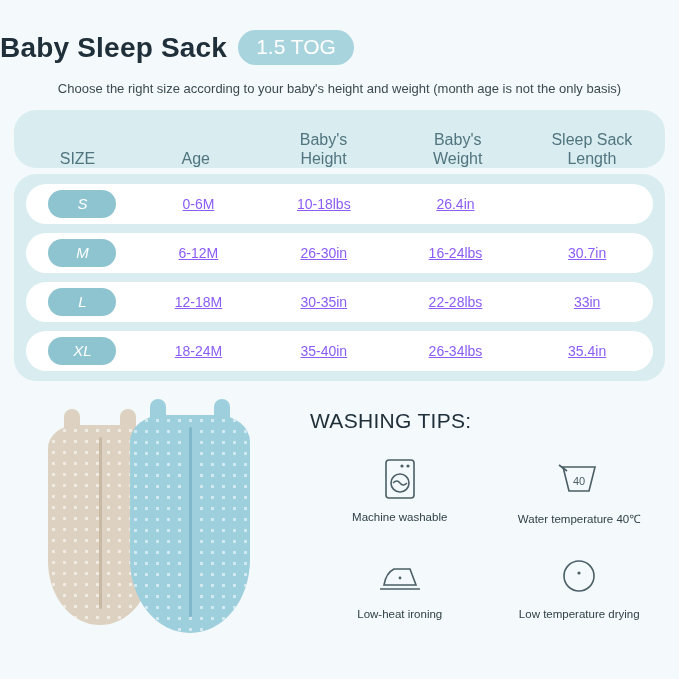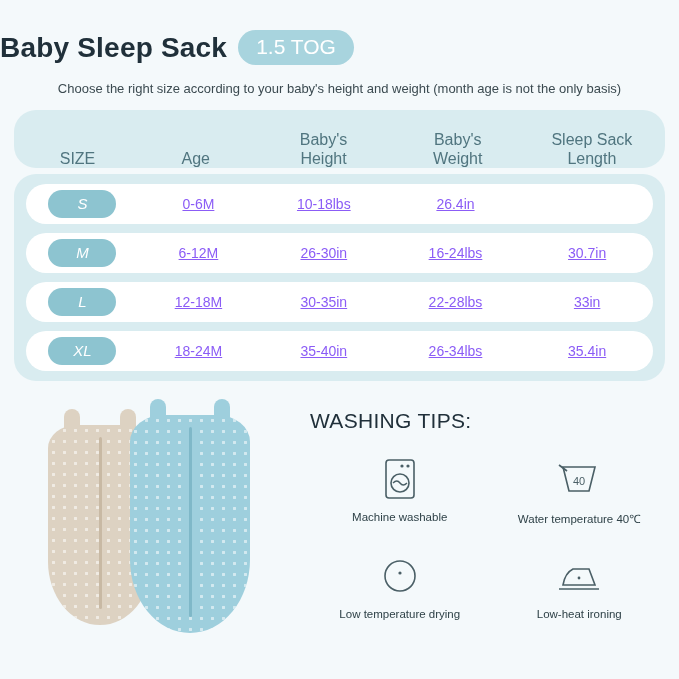--- a/index.html
+++ b/index.html
@@ -327,36 +327,36 @@
               <path d="M8 8 L40 8 L34 32 L14 32 Z" fill="none" stroke="#4a5f66" stroke-width="1.6"></path>
               <path d="M4 6 L12 12" fill="none" stroke="#4a5f66" stroke-width="1.6"></path>
               <text x="24" y="26" font-size="11" fill="#4a5f66" text-anchor="middle" font-family="Liberation Sans, sans-serif">40</text>
             </svg>
           </div>
           <div class="label">Water temperature 40℃</div>
         </div>
 
         <div class="tip">
           <div class="icon">
-            <svg width="40" height="40" viewBox="0 0 40 40">
-              <circle cx="20" cy="20" r="15" fill="none" stroke="#4a5f66" stroke-width="1.6"></circle>
-              <circle cx="20" cy="17" r="1.6" fill="#4a5f66"></circle>
-            </svg>
-          </div>
-          <div class="label">Low temperature drying</div>
-        </div>
-
-        <div class="tip">
-          <div class="icon">
             <svg width="48" height="34" viewBox="0 0 48 34">
               <path d="M8 26 L40 26 L34 10 L18 10 Q10 14 8 26 Z" fill="none" stroke="#4a5f66" stroke-width="1.6"></path>
               <line x1="4" y1="30" x2="44" y2="30" stroke="#4a5f66" stroke-width="1.6"></line>
               <circle cx="24" cy="19" r="1.4" fill="#4a5f66"></circle>
             </svg>
           </div>
           <div class="label">Low-heat ironing</div>
         </div>
 
+        <div class="tip">
+          <div class="icon">
+            <svg width="40" height="40" viewBox="0 0 40 40">
+              <circle cx="20" cy="20" r="15" fill="none" stroke="#4a5f66" stroke-width="1.6"></circle>
+              <circle cx="20" cy="17" r="1.6" fill="#4a5f66"></circle>
+            </svg>
+          </div>
+          <div class="label">Low temperature drying</div>
+        </div>
+
       </div>
     </div>
 
   </div>
 </div>
 
 </body></html>

